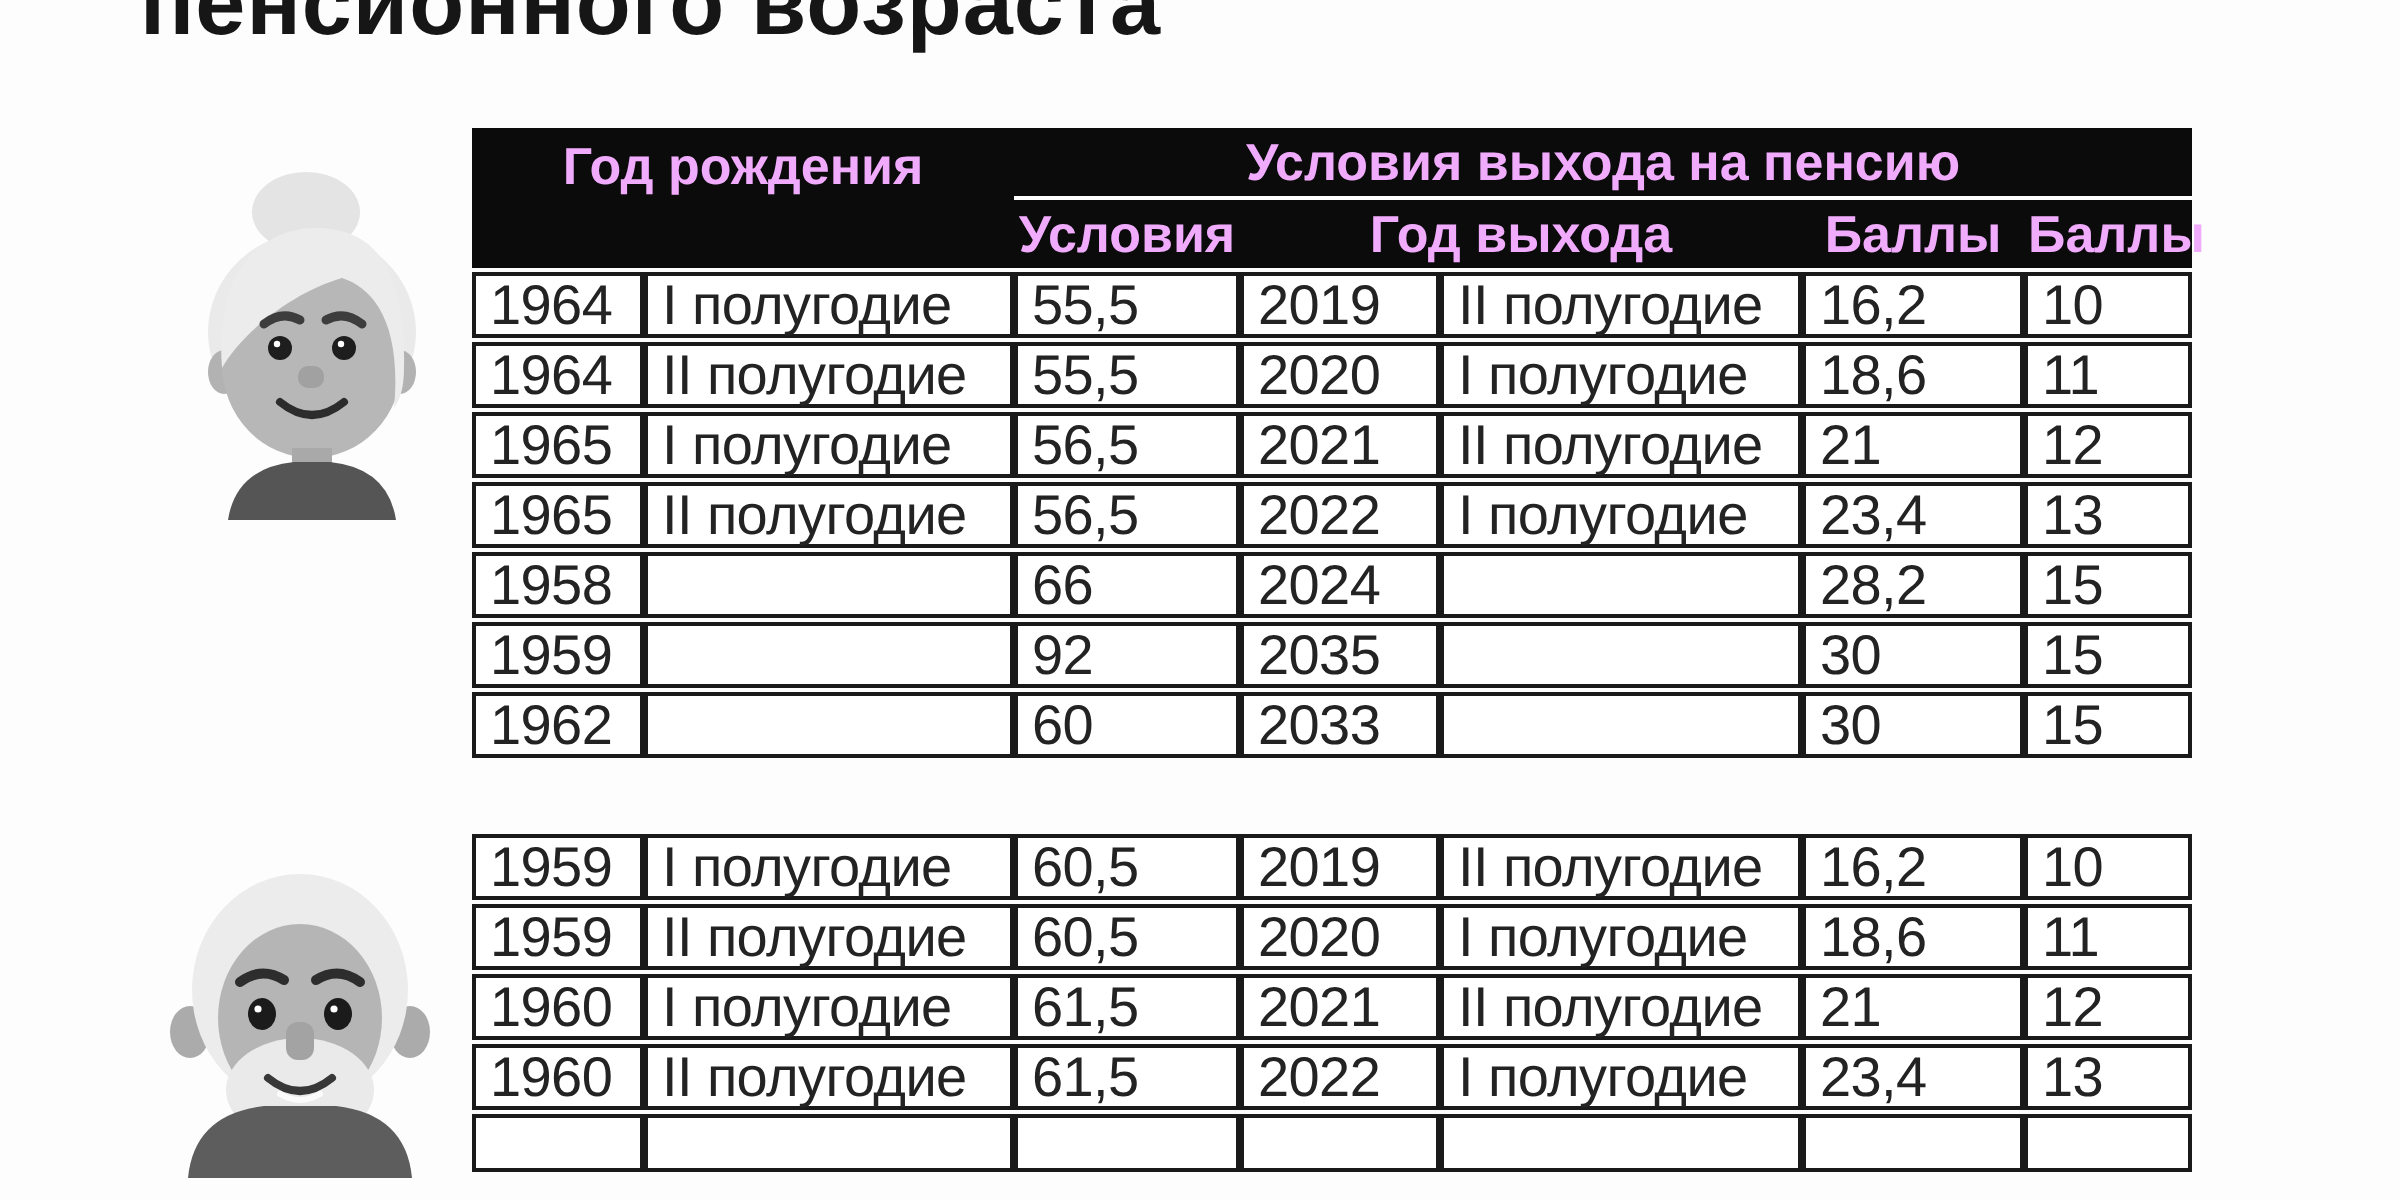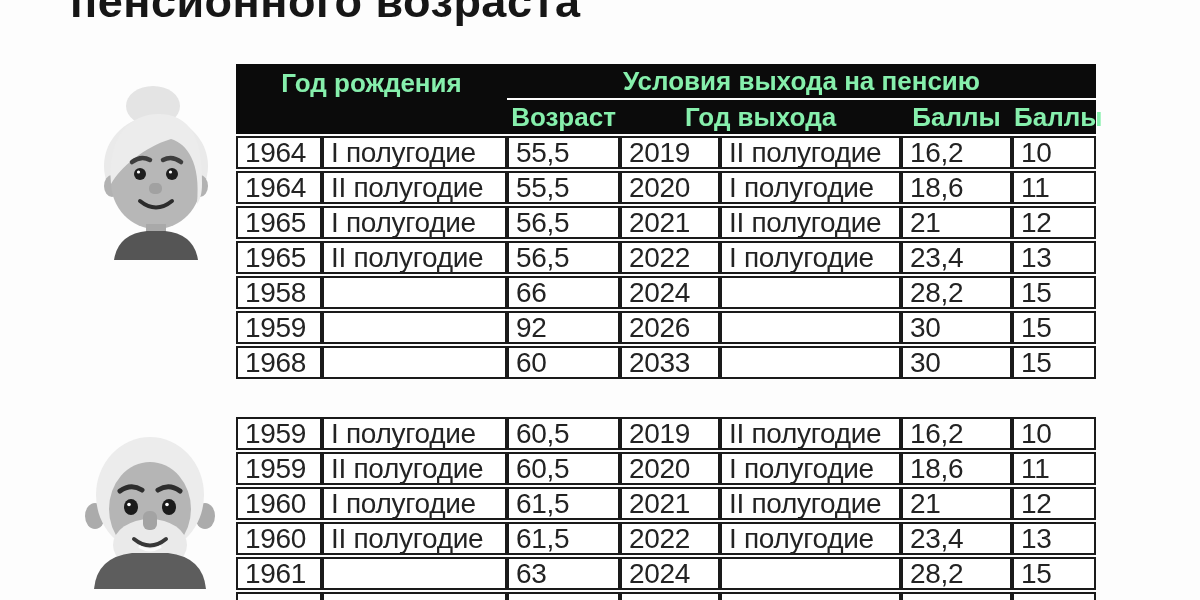--- a/index.html
+++ b/index.html
@@ -31,21 +31,21 @@
     border-collapse: separate;
     border-spacing: 0 2px;
     table-layout: fixed;
   }
   #women-table { top: 62px; }
   #men-table   { top: 415px; }
 
   .ptable th {
     background: #0b0b0b;
     border: 2px solid #0b0b0b;
-    color: #86efac;
+    color: #f0abfc;
     font-size: 26px;
     font-weight: 700;
     height: 30px;
     line-height: 30px;
     padding: 0;
     text-align: center;
     white-space: nowrap;
   }
   .ptable th.th-corner {
     vertical-align: top;
@@ -127,21 +127,21 @@
         <col style="width:181px">
         <col style="width:111px">
         <col style="width:84px">
     </colgroup>
     <thead>
       <tr>
         <th class="th-corner" colspan="2" rowspan="2">Год рождения</th>
         <th colspan="5">Условия выхода на пенсию</th>
       </tr>
       <tr>
-        <th>Возраст</th>
+        <th>Условия</th>
         <th colspan="2">Год выхода</th>
         <th>Баллы</th>
         <th>Баллы</th>
       </tr>
     </thead>
     <tbody>
         <tr>
           <td>1964</td>
           <td>I полугодие</td>
           <td>55,5</td>
@@ -183,27 +183,27 @@
           <td>66</td>
           <td>2024</td>
           <td></td>
           <td>28,2</td>
           <td>15</td>
         </tr>
         <tr>
           <td>1959</td>
           <td></td>
           <td>92</td>
-          <td>2026</td>
+          <td>2035</td>
           <td></td>
           <td>30</td>
           <td>15</td>
         </tr>
         <tr>
-          <td>1968</td>
+          <td>1962</td>
           <td></td>
           <td>60</td>
           <td>2033</td>
           <td></td>
           <td>30</td>
           <td>15</td>
         </tr>
       </tbody>
   </table>
 
@@ -248,29 +248,20 @@
         <tr>
           <td>1960</td>
           <td>II полугодие</td>
           <td>61,5</td>
           <td>2022</td>
           <td>I полугодие</td>
           <td>23,4</td>
           <td>13</td>
         </tr>
         <tr>
-          <td>1961</td>
-          <td></td>
-          <td>63</td>
-          <td>2024</td>
-          <td></td>
-          <td>28,2</td>
-          <td>15</td>
-        </tr>
-        <tr>
           <td></td>
           <td></td>
           <td></td>
           <td></td>
           <td></td>
           <td></td>
           <td></td>
         </tr>
       </tbody>
   </table>

